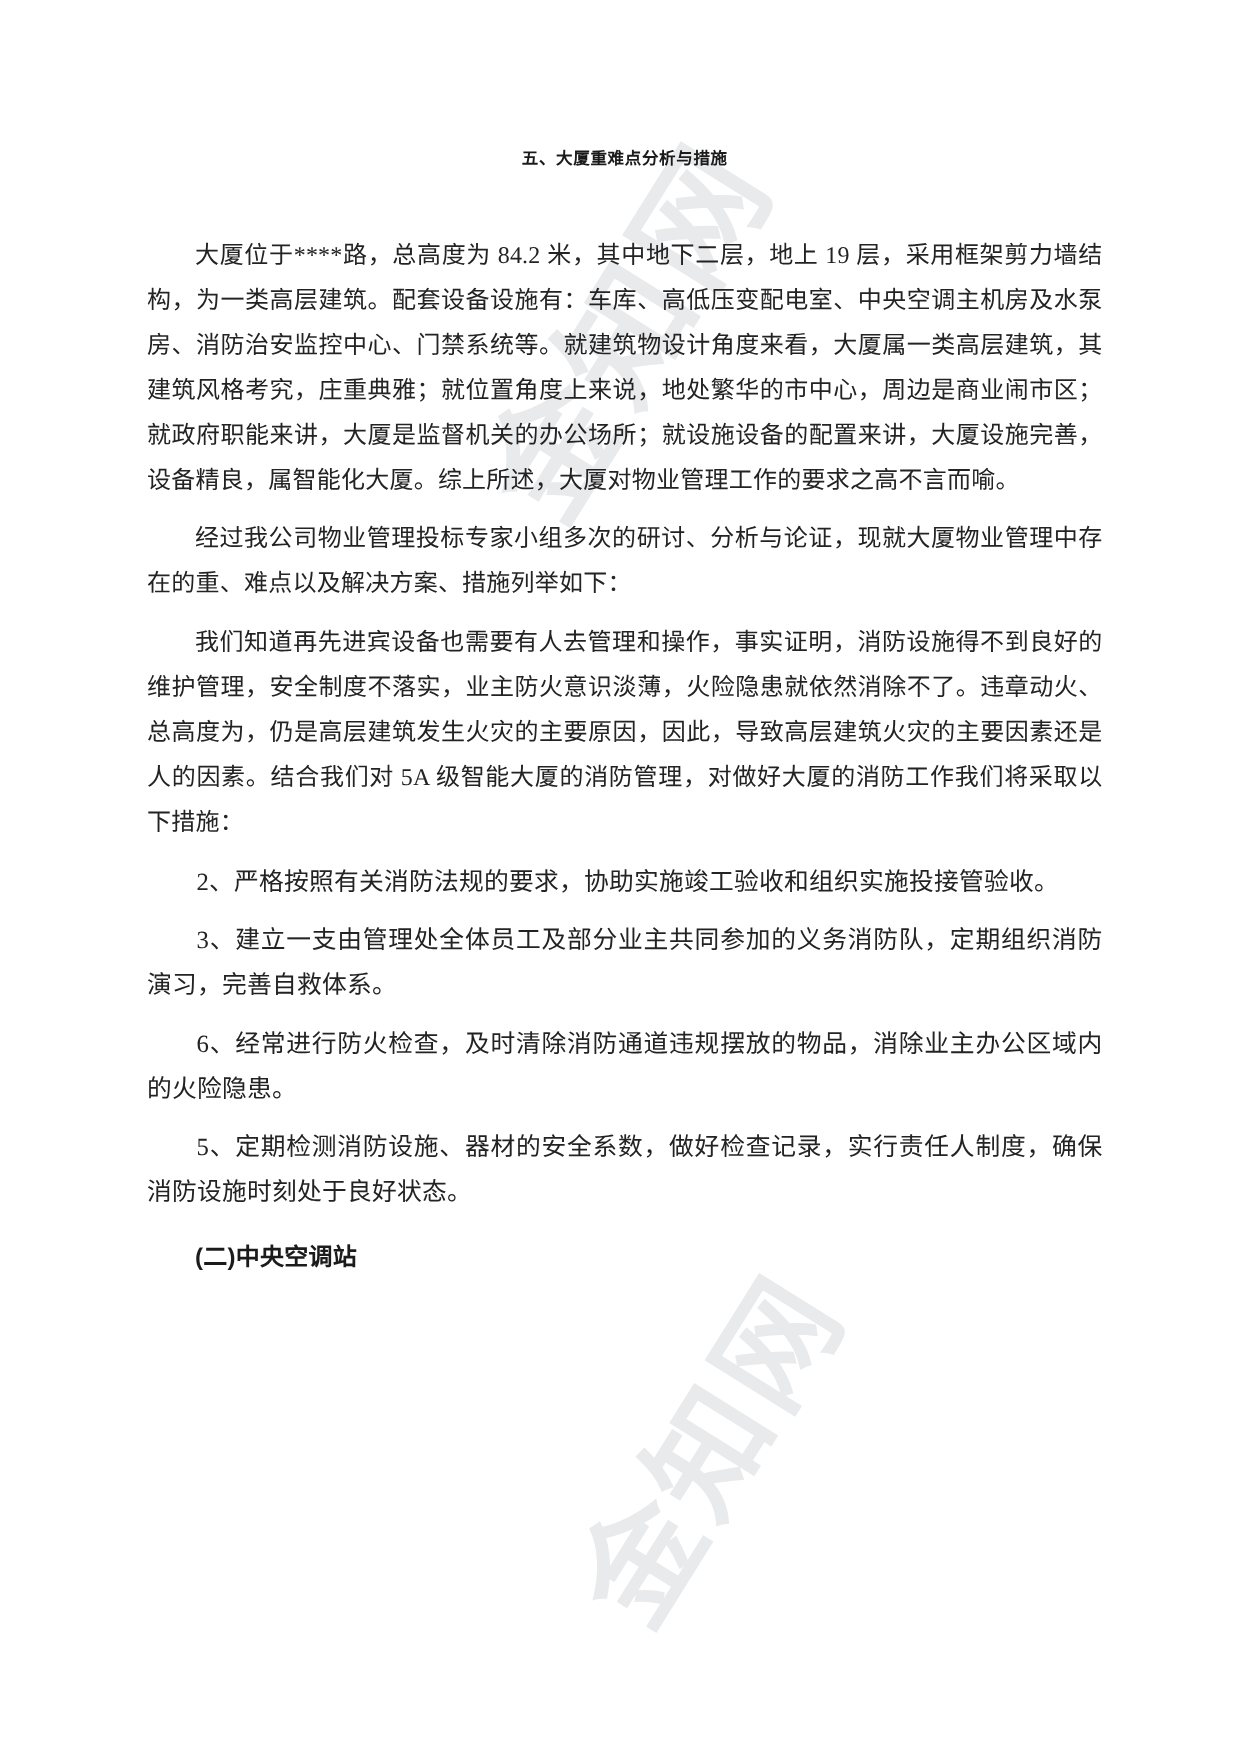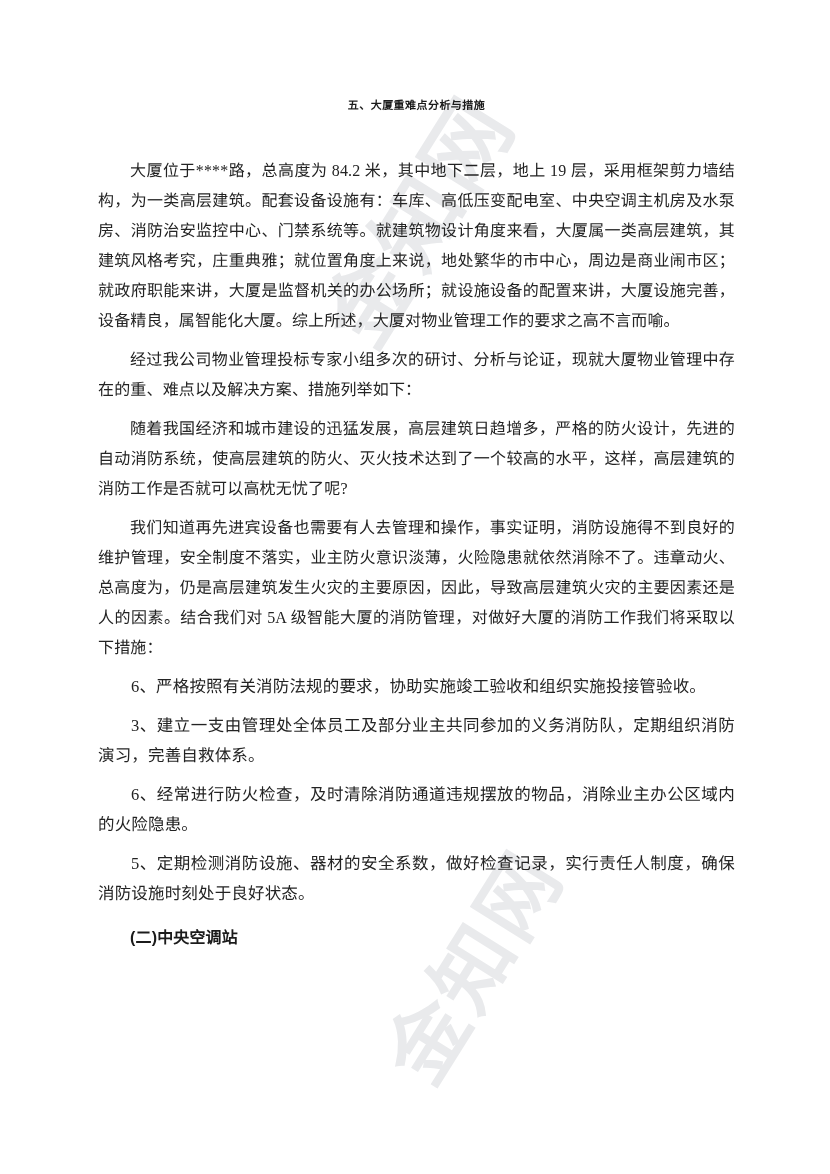--- a/index.html
+++ b/index.html
@@ -117,25 +117,24 @@
 
   <div class="content">
 
     <h1 class="doc-title">五、大厦重难点分析与措施</h1>
 
     <p class="para">大厦位于****路，总高度为 84.2 米，其中地下二层，地上 19 层，采用框架剪力墙结构，为一类高层建筑。配套设备设施有：车库、高低压变配电室、中央空调主机房及水泵房、消防治安监控中心、门禁系统等。就建筑物设计角度来看，大厦属一类高层建筑，其建筑风格考究，庄重典雅；就位置角度上来说，地处繁华的市中心，周边是商业闹市区；就政府职能来讲，大厦是监督机关的办公场所；就设施设备的配置来讲，大厦设施完善，设备精良，属智能化大厦。综上所述，大厦对物业管理工作的要求之高不言而喻。</p>
 
     <p class="para">经过我公司物业管理投标专家小组多次的研讨、分析与论证，现就大厦物业管理中存在的重、难点以及解决方案、措施列举如下：</p>
 
 
-    <p class="para">随着我国经济和城市建设的迅猛发展，高层建筑日趋增多，严格的防火设计，先进的自动消防系统，使高层建筑的防火、灭火技术达到了一个较高的水平，这样，高层建筑的消防工作是否就可以高枕无忧了呢?</p>
 
     <p class="para">我们知道再先进宾设备也需要有人去管理和操作，事实证明，消防设施得不到良好的维护管理，安全制度不落实，业主防火意识淡薄，火险隐患就依然消除不了。违章动火、总高度为，仍是高层建筑发生火灾的主要原因，因此，导致高层建筑火灾的主要因素还是人的因素。结合我们对 5A 级智能大厦的消防管理，对做好大厦的消防工作我们将采取以下措施：</p>
 
-    <p class="list-item">6、严格按照有关消防法规的要求，协助实施竣工验收和组织实施投接管验收。</p>
+    <p class="list-item">2、严格按照有关消防法规的要求，协助实施竣工验收和组织实施投接管验收。</p>
     <p class="list-item">3、建立一支由管理处全体员工及部分业主共同参加的义务消防队，定期组织消防演习，完善自救体系。</p>
     <p class="list-item">6、经常进行防火检查，及时清除消防通道违规摆放的物品，消除业主办公区域内的火险隐患。</p>
     <p class="list-item">5、定期检测消防设施、器材的安全系数，做好检查记录，实行责任人制度，确保消防设施时刻处于良好状态。</p>
 
     <h2 class="section-heading">(二)中央空调站</h2>
 
 
   </div>
 </div>
 

